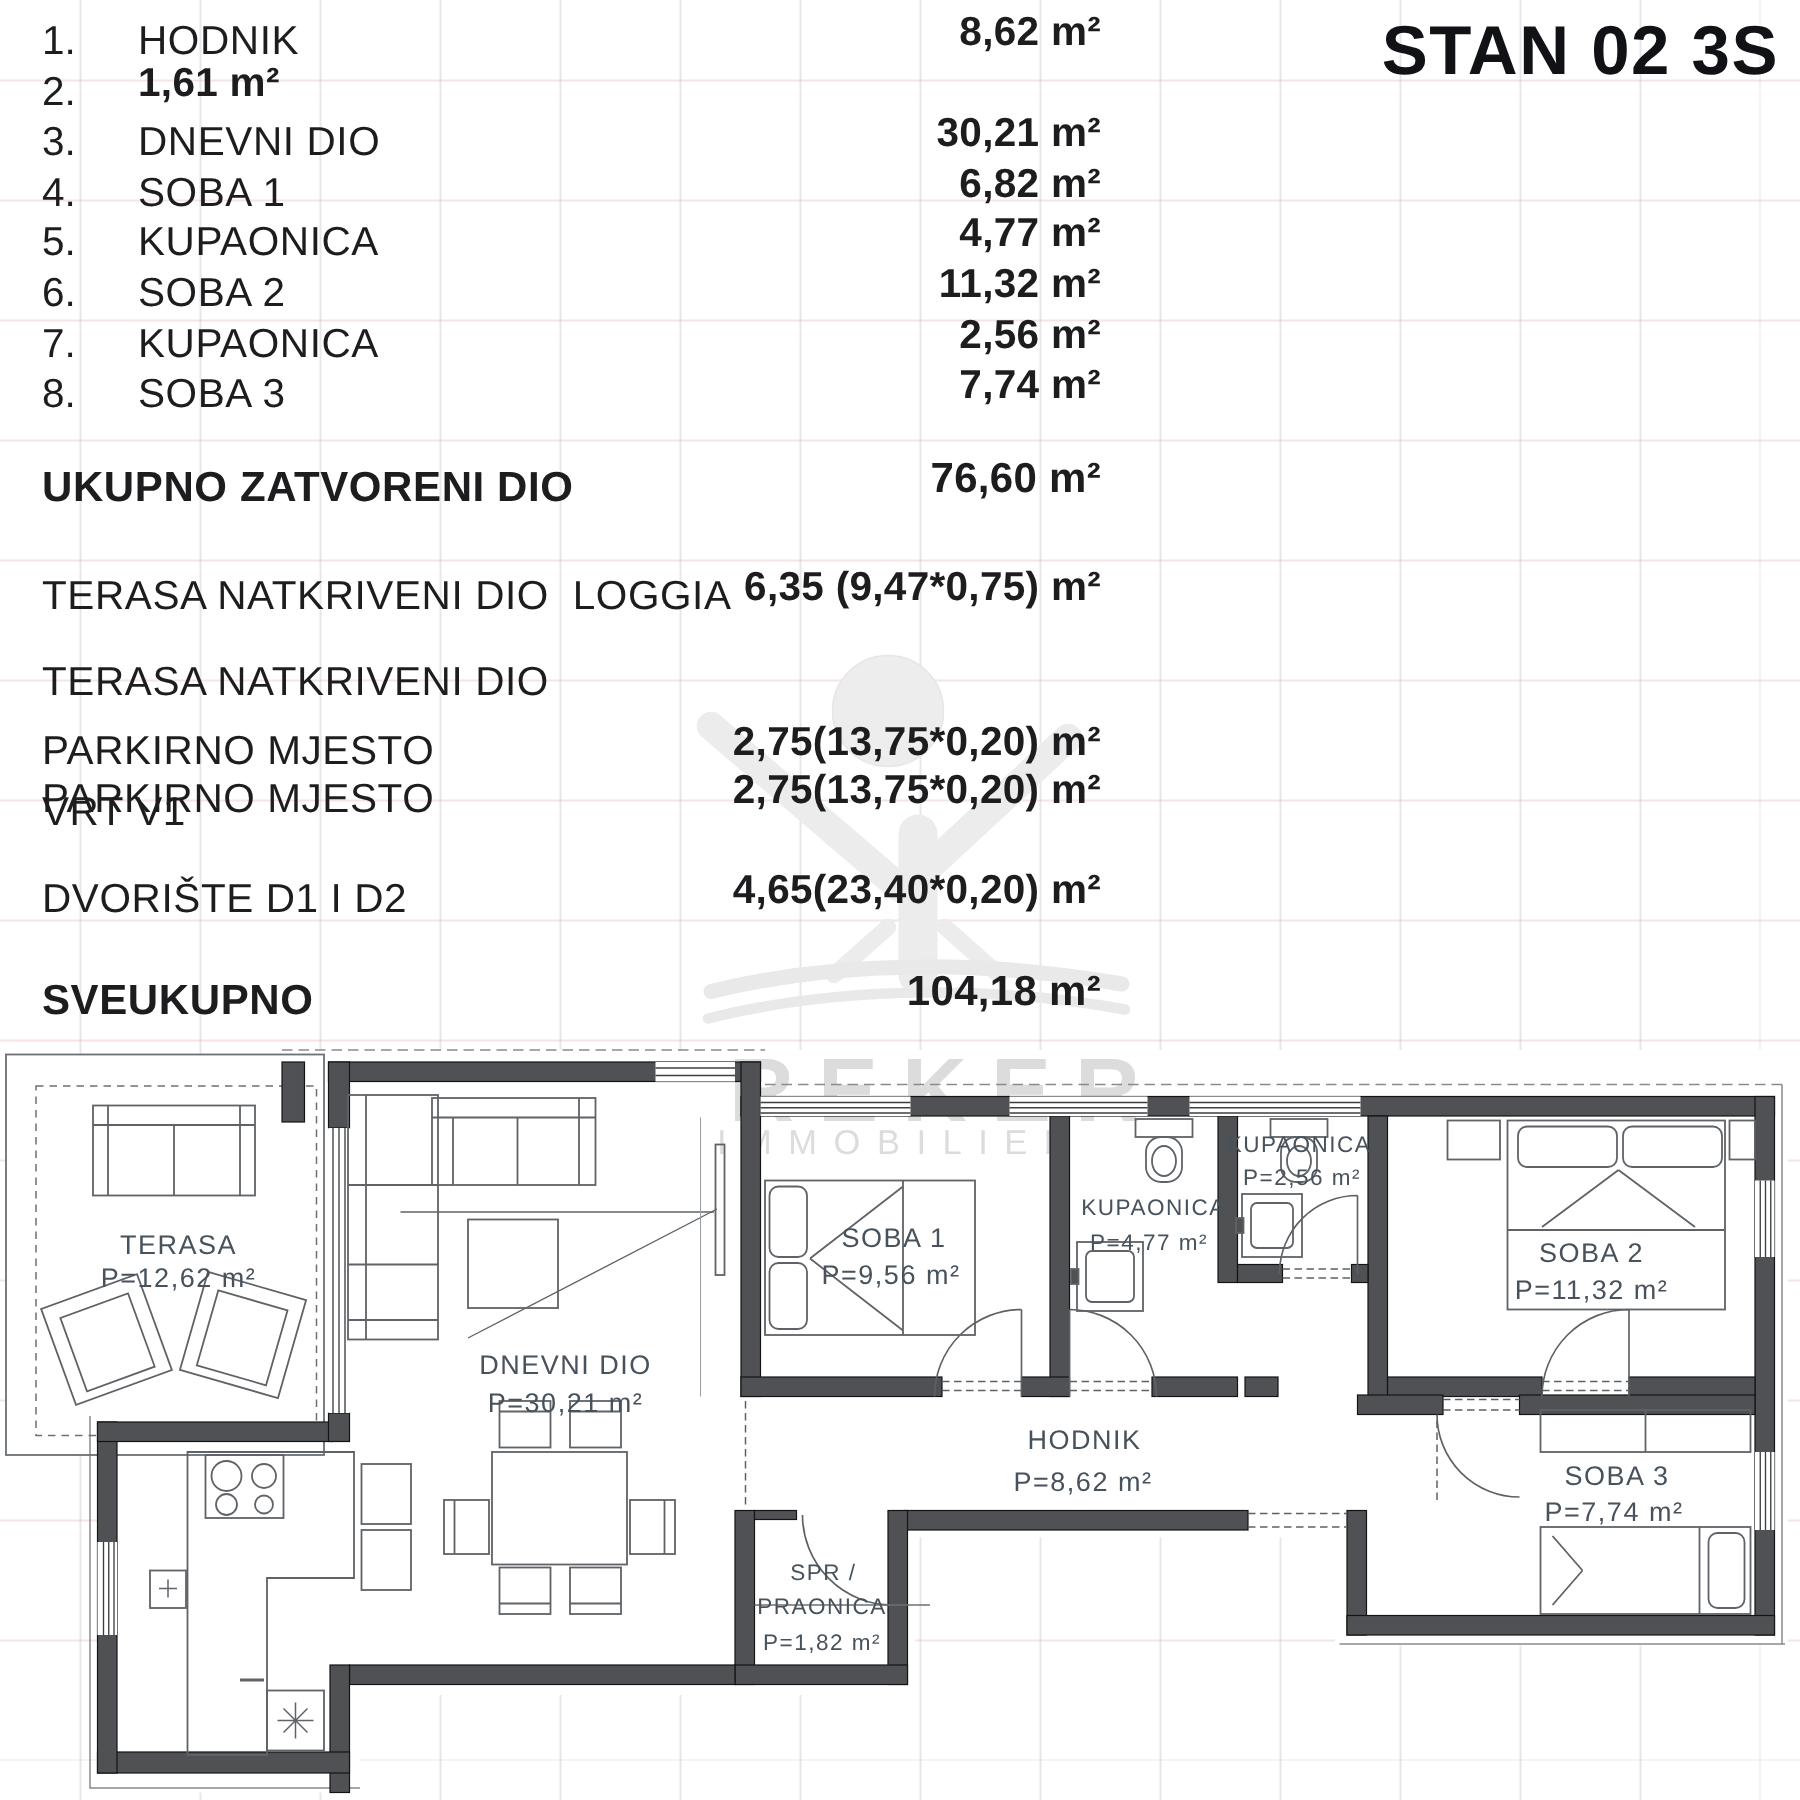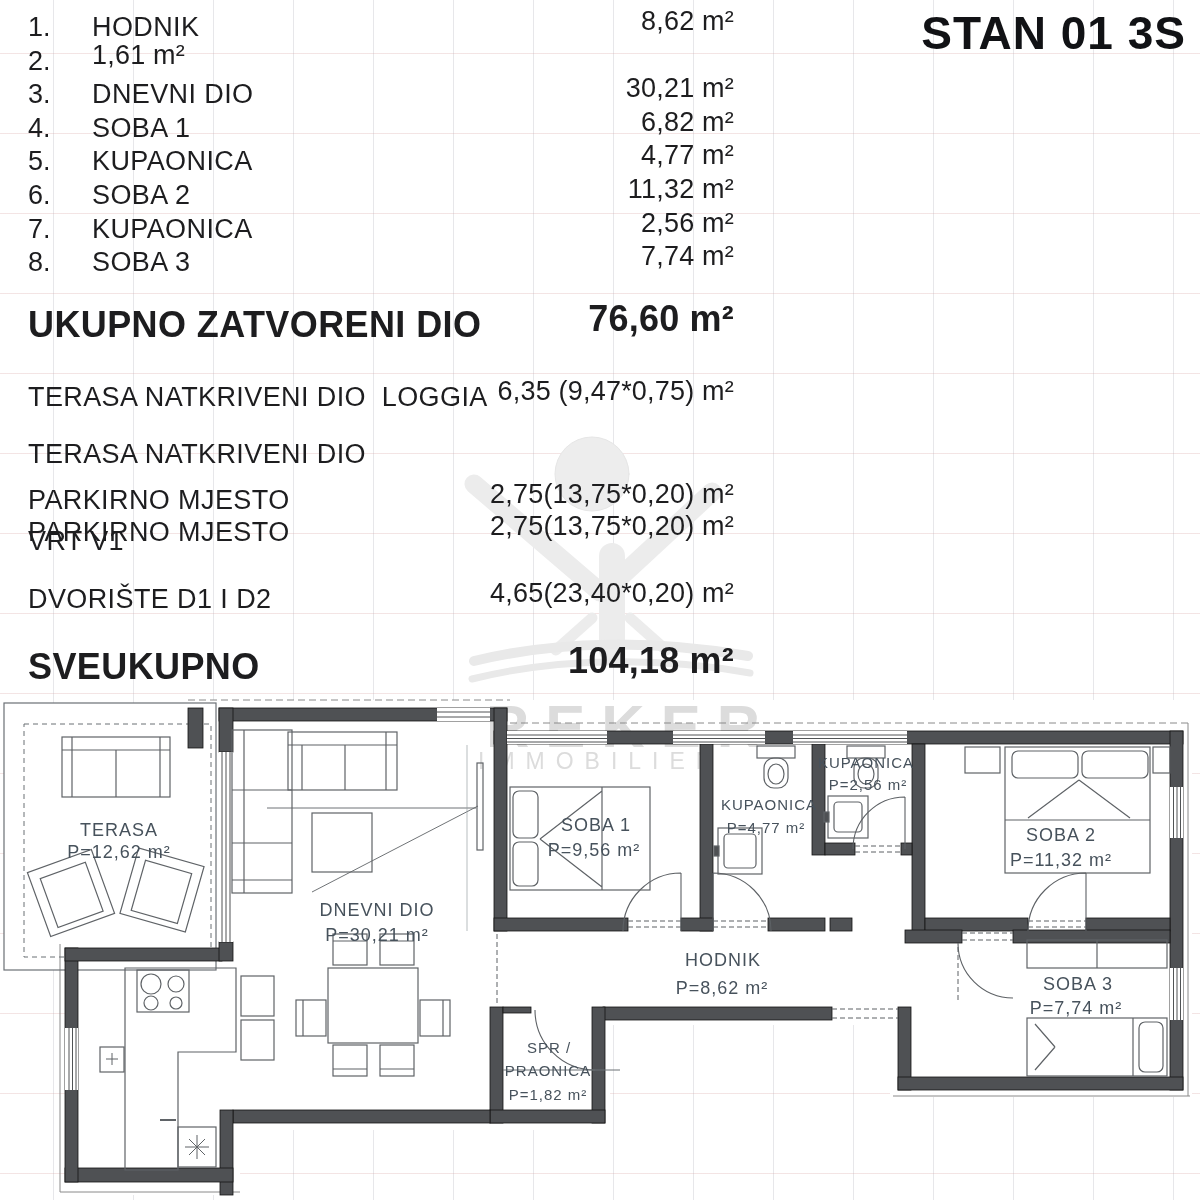--- a/index.html
+++ b/index.html
@@ -14,22 +14,22 @@
     background-image:
       repeating-linear-gradient(to bottom, rgba(214,160,160,.28) 0 1px, transparent 1px 80px),
       repeating-linear-gradient(to right, rgba(176,176,186,.30) 0 1px, transparent 1px 80px);
     background-position:-27px -27px;
   }
   .wm-logo{position:absolute;left:0;top:0;z-index:1;}
   .legend{position:absolute;left:28px;top:0;width:706px;z-index:2;color:#1d1d1f;}
   .row{position:absolute;left:0;width:706px;height:34px;line-height:34px;font-size:27px;display:flex;}
   .row .no{width:64px;flex:0 0 auto;}
   .row .lbl{flex:1 1 auto;white-space:pre;letter-spacing:.4px;}
-  .row .val{flex:0 0 auto;text-align:left;transform:translateY(-6px);letter-spacing:.2px;}
-  .row.bold{font-weight:bold;font-size:36px;letter-spacing:.3px;}
+  .row .val{flex:0 0 auto;text-align:left;transform:translateY(-6px);letter-spacing:.2px;font-weight:bold;}
+  .row.bold{font-weight:bold;font-size:28px;letter-spacing:.3px;}
   .title{
     position:absolute;top:6px;right:14px;z-index:2;
     font-size:46px;font-weight:bold;color:#111215;letter-spacing:1px;
   }
   svg.plan{position:absolute;left:0;top:690px;z-index:2;}
   .roomlabel{fill:#47525c;font-family:"Liberation Sans",sans-serif;letter-spacing:1px;}
   .wmtext{fill:#dcdcdc;font-family:"Liberation Sans",sans-serif;}
 </style>
 </head>
 <body>
@@ -118,21 +118,21 @@
       <span class="lbl">DVORIŠTE D1 I D2</span>
       <span class="val">4,65(23,40*0,20) m²</span>
     </div>
 
   <div class="row bold" style="top:650px">
       <span class="lbl">SVEUKUPNO</span>
       <span class="val">104,18 m²</span>
     </div>
 </div>
 
-<div class="title">STAN 01 3S</div>
+<div class="title">STAN 02 3S</div>
 
 <svg class="plan" width="1200" height="510" viewBox="0 690 1200 510">
 
   <g fill="#ffffff">
     <rect x="4" y="703" width="212" height="267"></rect>
     <rect x="185" y="700" width="1007" height="235"></rect>
     <rect x="485" y="930" width="430" height="95"></rect>
     <rect x="890" y="928" width="302" height="169"></rect>
     <rect x="65" y="930" width="425" height="200"></rect>
     <rect x="65" y="1100" width="175" height="95"></rect>

